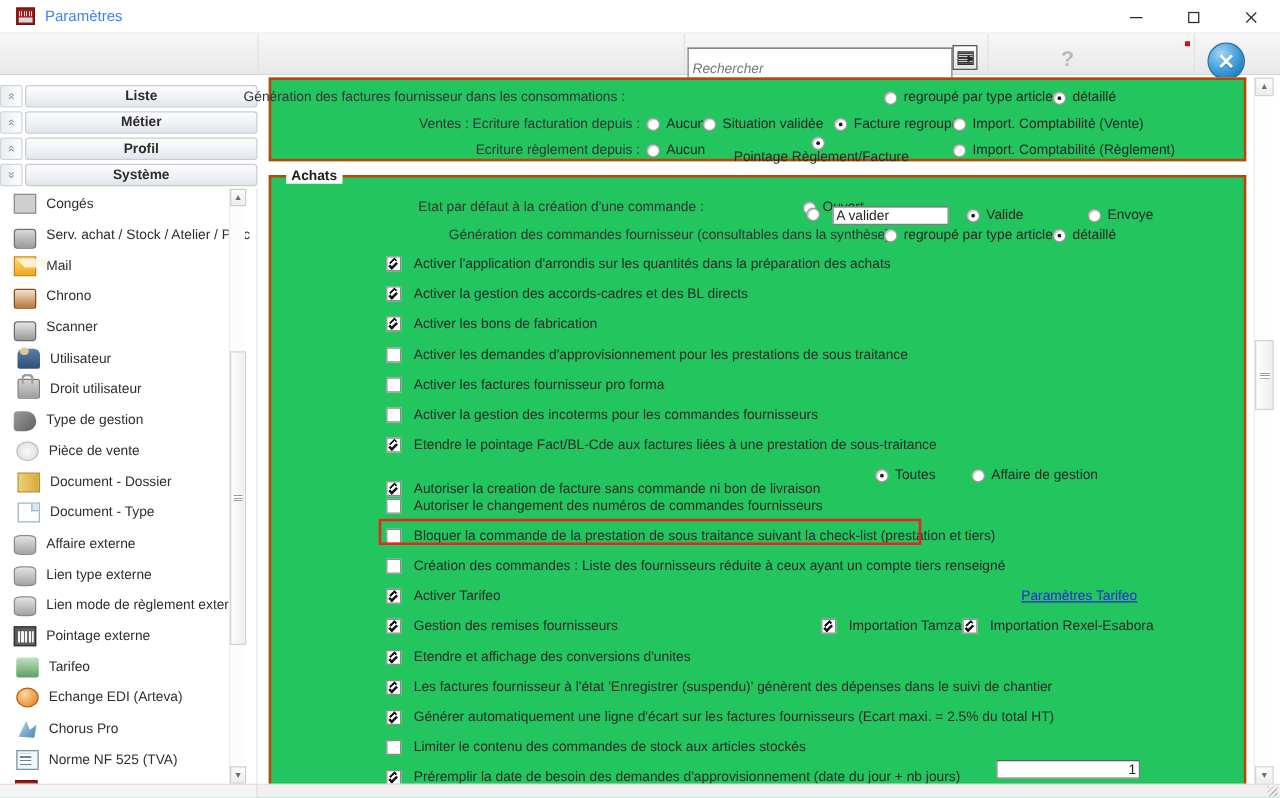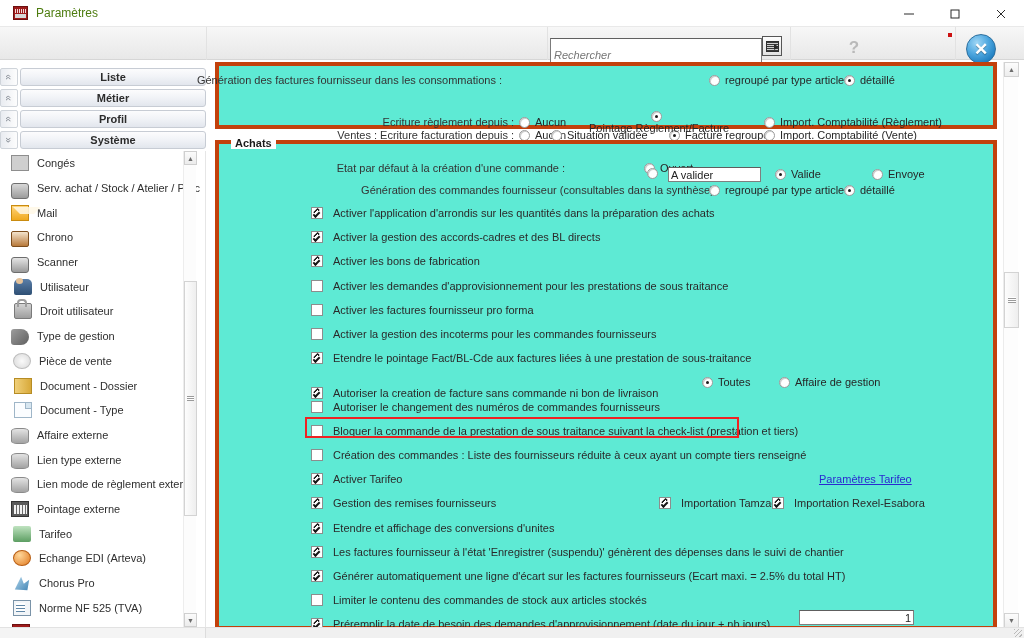--- a/index.html
+++ b/index.html
@@ -25,21 +25,21 @@
     flex:0 0 auto;
   }
   .title-ico:before {
     content:""; position:absolute; left:1px; top:2px; right:1px; height:4px;
     background:repeating-linear-gradient(90deg,#f2d9d9 0 1px,#9e1b1b 1px 2px);
   }
   .title-ico:after {
     content:""; position:absolute; left:1px; bottom:1px; right:1px; height:4px;
     background:#d8d8d8;
   }
-  .title-text { font-size:12px; color:#4d7c0f; }
+  .title-text { font-size:12px; color:#3b82f6; }
 
   .wbtns { position:absolute; right:0; top:0; height:27px; display:flex; }
   .wbtn {
     width:46px; height:27px; display:flex; align-items:center; justify-content:center;
     color:#2b2b2b; font-size:12px; background:transparent;
   }
   .wbtn svg { display:block; }
 
   
   .toolbar {
@@ -159,21 +159,21 @@
               display:flex; align-items:center; justify-content:center; }
   .sb-thumb i { display:block; width:7px; height:5px;
                 background:repeating-linear-gradient(0deg,#9a9a9a 0 1px,#fff 1px 2px); }
 
   
   .content {
     position:absolute; left:210px; top:62px; width:790px; height:572px;
     background:#fff;
   }
   .panel {
-    position:absolute; left:5px; border:4px solid #c2410c; background:#5eead4;
+    position:absolute; left:5px; border:2px solid #c2410c; background:#22c55e;
   }
   .panel.top { top:0; width:782px; height:67px; }
   .panel.achats { top:78px; width:782px; height:490px; }
   .panel-legend {
     position:absolute; left:12px; top:-7px; background:#fff; padding:0 4px;
     font-weight:bold; font-size:11px; color:#1b1b1b;
   }
 
   .row { position:absolute; height:16px; display:flex; align-items:center; white-space:nowrap; }
   .rlabel { font-size:11px; color:#333; }
@@ -398,27 +398,27 @@
         <div class="radio" style="position:absolute; left:490px;">
           <span class="dot"></span>
             <span class="rl">regroupé par type article</span>
         </div>
         <div class="radio on" style="position:absolute; left:625px;">
           <span class="dot"></span>
             <span class="rl">détaillé</span>
         </div>
       </div>
 
-      <div class="row" style="left:0; top:27px; width:776px;margin-top:34px;">
+      <div class="row" style="left:0; top:27px; width:776px;">
         <div class="rlabel" style="position:absolute; right:481px;">Ventes : Ecriture facturation depuis :</div>
         <div class="radio" style="position:absolute; left:300px;">
           <span class="dot"></span>
             <span class="rl">Aucun</span>
         </div>
-        <div class="radio" style="position:absolute; left:332px;">
+        <div class="radio" style="position:absolute; left:345px;">
           <span class="dot"></span>
             <span class="rl">Situation validée</span>
         </div>
         <div class="radio on" style="position:absolute; left:450px;">
           <span class="dot"></span>
             <span class="rl">Facture regroupé</span>
         </div>
         <div class="radio" style="position:absolute; left:545px;">
           <span class="dot"></span>
             <span class="rl">Import. Comptabilité (Vente)</span>

